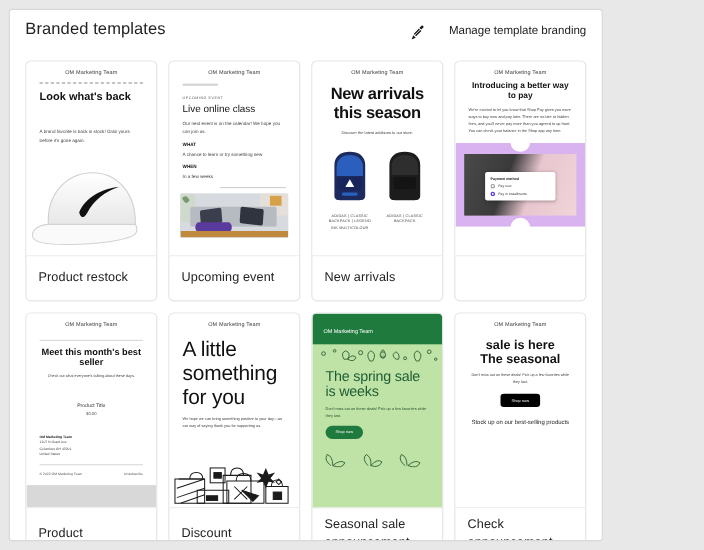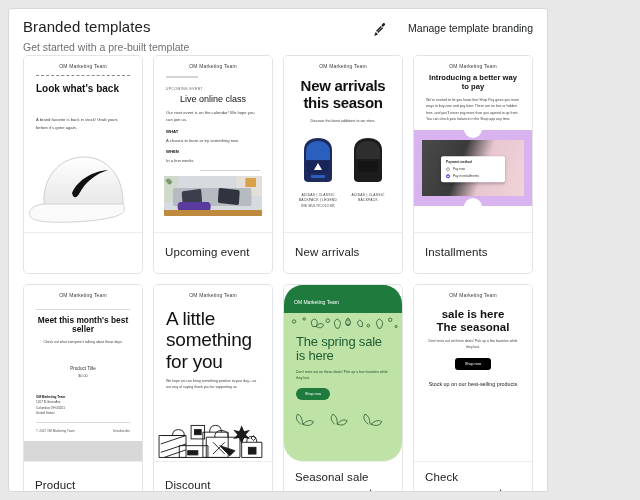--- a/index.html
+++ b/index.html
@@ -103,21 +103,21 @@
     font-size: 4.2px; color: #3f3f3f; line-height: 1.75;
   }
 
   
   .c1 .h-big { font-size: 10px; margin-bottom: 22px; }
   .cap-wrap { margin-top: 18px; display:flex; justify-content:center; }
 
   
   .c2 .sideline { width: 32px; border-top: 2px solid #d4d4d4; margin: 2px 0 9px; }
   .kicker { font-size: 3.3px; letter-spacing: .5px; color: #5b5b5b; margin-bottom: 3px; }
-  .c2 .h-big { font-size: 9px; font-weight: normal; margin-bottom: 5px; text-align: center; }
+  .c2 .h-big { font-size: 9px; font-weight: normal; margin-bottom: 5px; }
   .lbl { font-size: 4.2px; font-weight: bold; color: #111; margin: 5px 0 3px; }
   .endline { border-top: 1px solid #cfcfcf; width: 60px; margin: 6px 0 0 auto; }
   .sofa { height: 40px; margin: 5px 10px 0; border-radius: 1px; position: relative; overflow:hidden;
           background: linear-gradient(#cfd3d9, #b9bdc4); }
 
   
   .c3 .h-big { font-size: 15px; text-align: center; margin: 4px 0 6px; letter-spacing:-.3px; }
   .c3 .p-small { text-align: center; font-size: 3.6px; }
   .prods { display: flex; gap: 6px; justify-content: center; margin-top: 10px; }
   .prod { width: 52px; text-align: center; }
@@ -155,21 +155,21 @@
   .addr b { color:#111; }
   .foot { display:flex; justify-content:space-between; font-size:3.1px; color:#555; margin-top:5px; }
   .greybar { height:24px; background:#d8d8d8; margin-top:8px; }
 
   
   .c6 .h-big { font-size: 19px; font-weight:normal; margin: 5px 0 6px; letter-spacing:-.2px; }
   .c6 .p-small { font-size:3.5px; }
   .bags { margin-top: 12px; height: 62px; }
 
   
-  .c7 .preview { background: #bfe3a6; border-radius: 19px; }
+  .c7 .preview { background: #bfe3a6; }
   .green-bar { background:#1f7a3d; padding:5px 0 5px 10px; }
   .green-bar .bt { font-size:5px; color:#fff; }
   .c7 .h-big { font-size:13px; color:#1f5c33; font-weight:normal; line-height:1.1; letter-spacing:-.2px; }
   .c7 .p-small { color:#27502f; font-size:3.5px; }
   .shopbtn { display:inline-block; background:#1f7a3d; color:#fff; font-size:3.6px;
              padding:4px 9px; border-radius:20px; margin-top:6px; }
   .floral { height:22px; }
 
   
   .c8 .h-big { font-size:11.5px; text-align:center; line-height:1.12; margin:5px 0 5px; }
@@ -178,21 +178,20 @@
               font-size:3.6px; padding:4px 10px; border-radius:3px; width:max-content; }
   .stock { text-align:center; font-size:5.4px; color:#222; margin-top:10px; line-height:1.5; }
 </style>
 </head>
 <body>
 
 <div id="app">
 
   <div class="header">
     <div class="page-title">Branded templates</div>
-    <div class="page-subtitle">Get started with a pre-built template</div>
 
     <div class="manage-link">
       <span>
         <svg class="brush-icon" viewBox="0 0 24 24" fill="#1a1a1a">
           <path d="M18.2 2.1c-.5-.5-1.3-.5-1.8 0l-3.1 3.1 2.6 2.6 3.1-3.1c.5-.5.5-1.3 0-1.8l-.8-.8z"></path>
           <path d="M12.6 6.4L4.9 14.1l1.4 1.4 7.7-7.7-1.4-1.4zM14.6 8.4l-7.7 7.7 1.5 1.5 7.7-7.7-1.5-1.5z"></path>
           <path d="M4.3 16.1l-2.2 5.4c-.1.3.2.6.5.5l5.4-2.2-3.7-3.7z"></path>
         </svg>
       </span>
       <span class="label">Manage template branding</span>
@@ -215,20 +214,23 @@
               <linearGradient id="capg" x1="0" y1="0" x2="0" y2="1">
                 <stop offset="0" stop-color="#ffffff"></stop>
                   <stop offset="1" stop-color="#e3e3e3"></stop>
               </linearGradient>
             </defs>
             <path d="M20 56 C18 26 38 8 60 8 C82 8 100 26 99 56 C99 62 90 64 60 64 C30 64 20 62 20 56 Z" fill="url(#capg)" stroke="#cfcfcf" stroke-width="1"></path>
             <path d="M20 55 C8 56 4 62 6 67 C8 72 22 74 48 73 C74 72 98 68 100 62 C101 57 99 55 99 55 Z" fill="#fafafa" stroke="#d2d2d2" stroke-width="1"></path>
             <path d="M48 44 C54 30 70 22 84 21 C72 25 62 32 55 45 C52 50 49 49 48 44 Z" fill="#111"></path>
           </svg>
         </div>
+      </div>
+      <div class="card-footer">
+        <span class="card-name">Product restock</span>
       </div>
     </div>
 
     <div class="card">
       <div class="preview c2">
         <div class="brandline">OM Marketing Team</div>
         <div class="pv-body">
           <div class="sideline"></div>
           <div class="kicker">UPCOMING EVENT</div>
           <div class="h-big">Live online class</div>
@@ -310,23 +312,20 @@
                 <span class="radio"></span>
                 <span class="tx">Pay now</span>
               </div>
               <div class="payrow">
                 <span class="radio on"></span>
                 <span class="tx">Pay in installments</span>
               </div>
             </div>
           </div>
         </div>
-      </div>
-      <div class="card-footer">
-        <span class="card-name">Installments</span>
       </div>
     </div>
   </div>
 
   <div class="grid row2" style="margin-top:10px">
 
     <div class="card">
       <div class="preview c5">
         <div class="brandline">OM Marketing Team</div>
         <div class="pv-body">
@@ -406,21 +405,21 @@
             <path d="M90 6 q5 3 3 8 q-5 1 -6 -5z"></path>
             <circle cx="100" cy="13" r="1.6"></circle>
             <path d="M112 16 q-5 -8 1 -11 q7 3 2 11z"></path>
             <circle cx="126" cy="6" r="2"></circle>
               <circle cx="133" cy="14" r="1.3"></circle>
           </svg>
         </div>
         <div class="pv-body">
           <div class="h-big">
             <div>The spring sale</div>
-            <div>is here</div>
+            <div>is weeks</div>
           </div>
           <div class="p-small" style="margin-top:5px">Don't miss out on these deals! Pick up a few favorites while they last.</div>
           <div class="shopbtn">Shop now</div>
         </div>
         <div class="floral" style="margin-top:4px">
           <svg width="100%" height="100%" viewBox="0 0 140 22" fill="none" stroke="#24552f" stroke-width=".9">
             <path d="M20 22 q-8 -6 -4 -12 q6 2 6 12 M22 22 q8 -7 13 -3 q-3 7 -13 3"></path>
             <path d="M60 22 q-7 -7 -2 -12 q6 3 5 12 M63 22 q7 -8 12 -4 q-3 7 -12 4"></path>
             <path d="M100 22 q-8 -6 -4 -12 q6 2 6 12 M103 22 q8 -7 13 -3 q-3 7 -13 3"></path>
           </svg>

